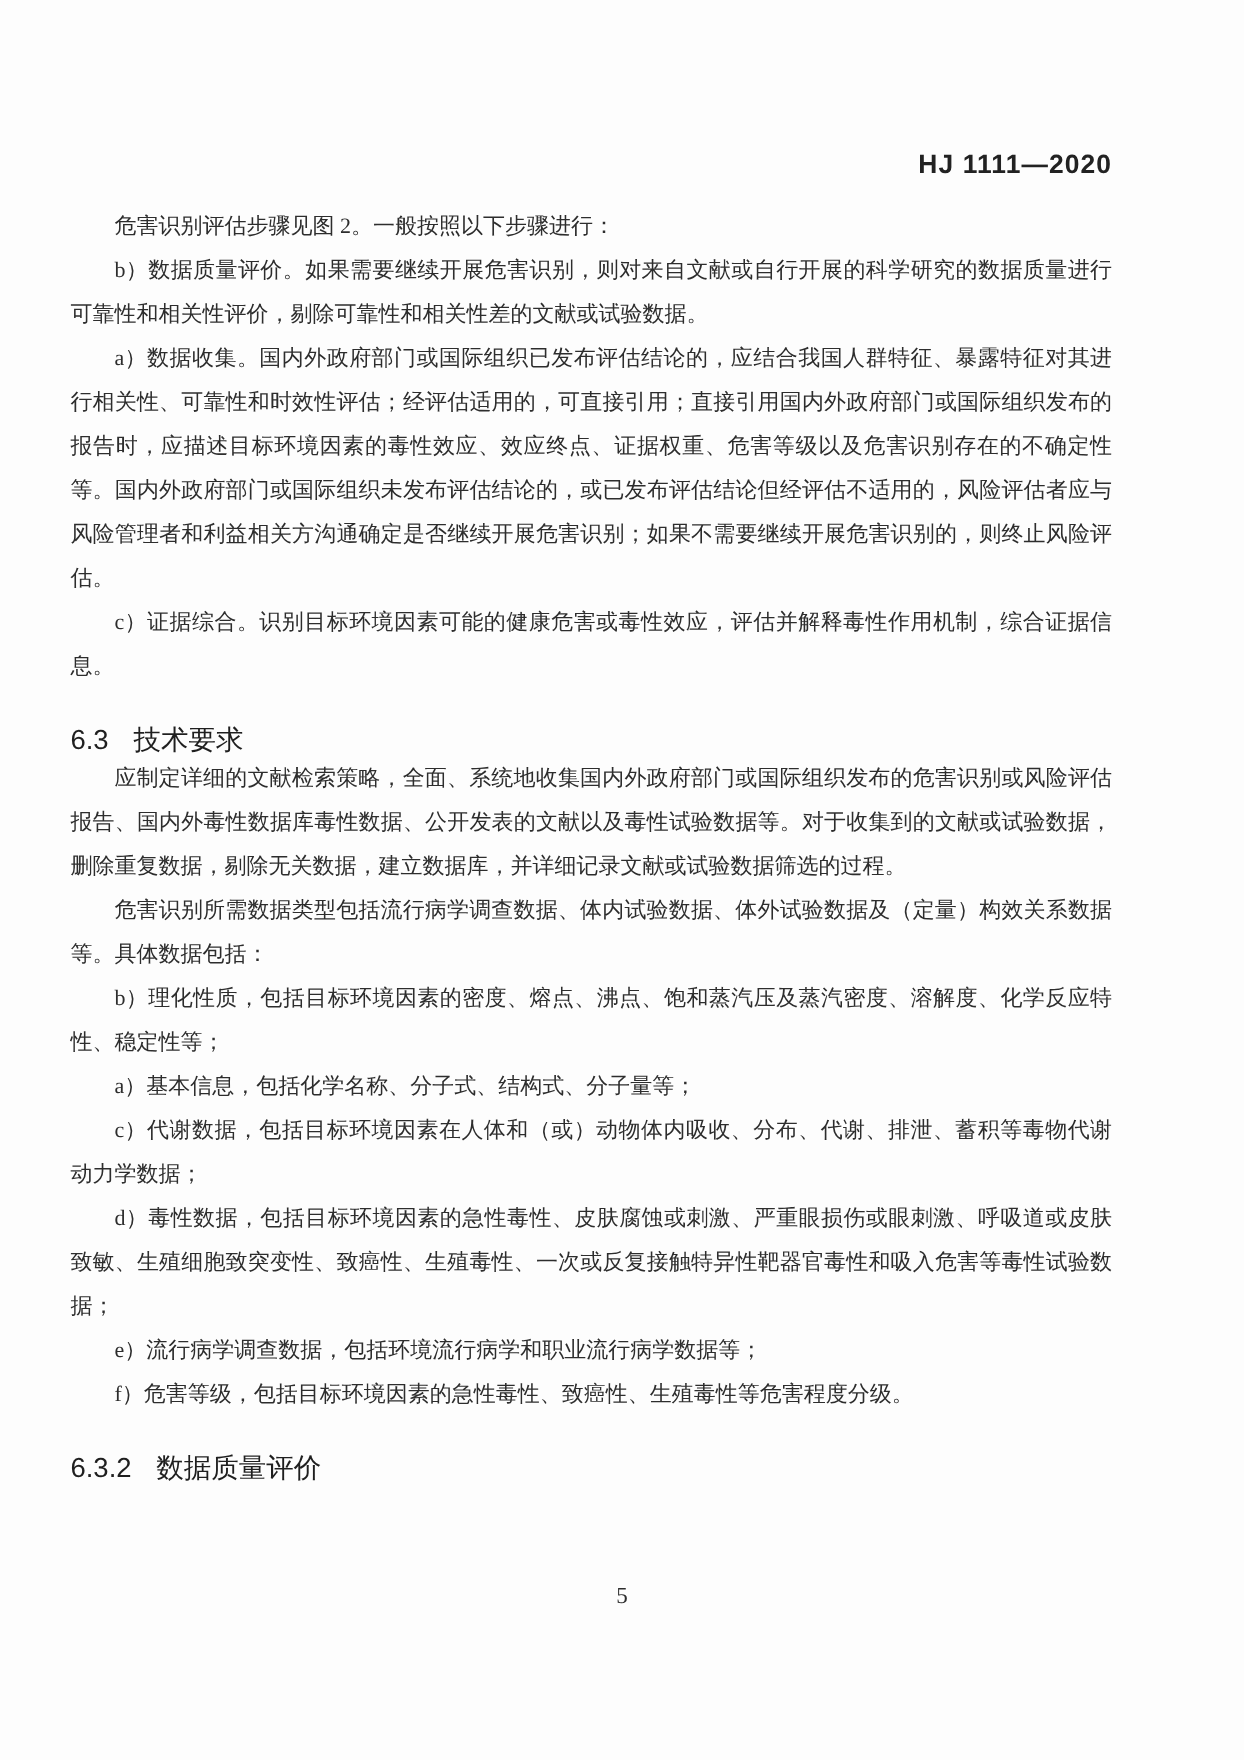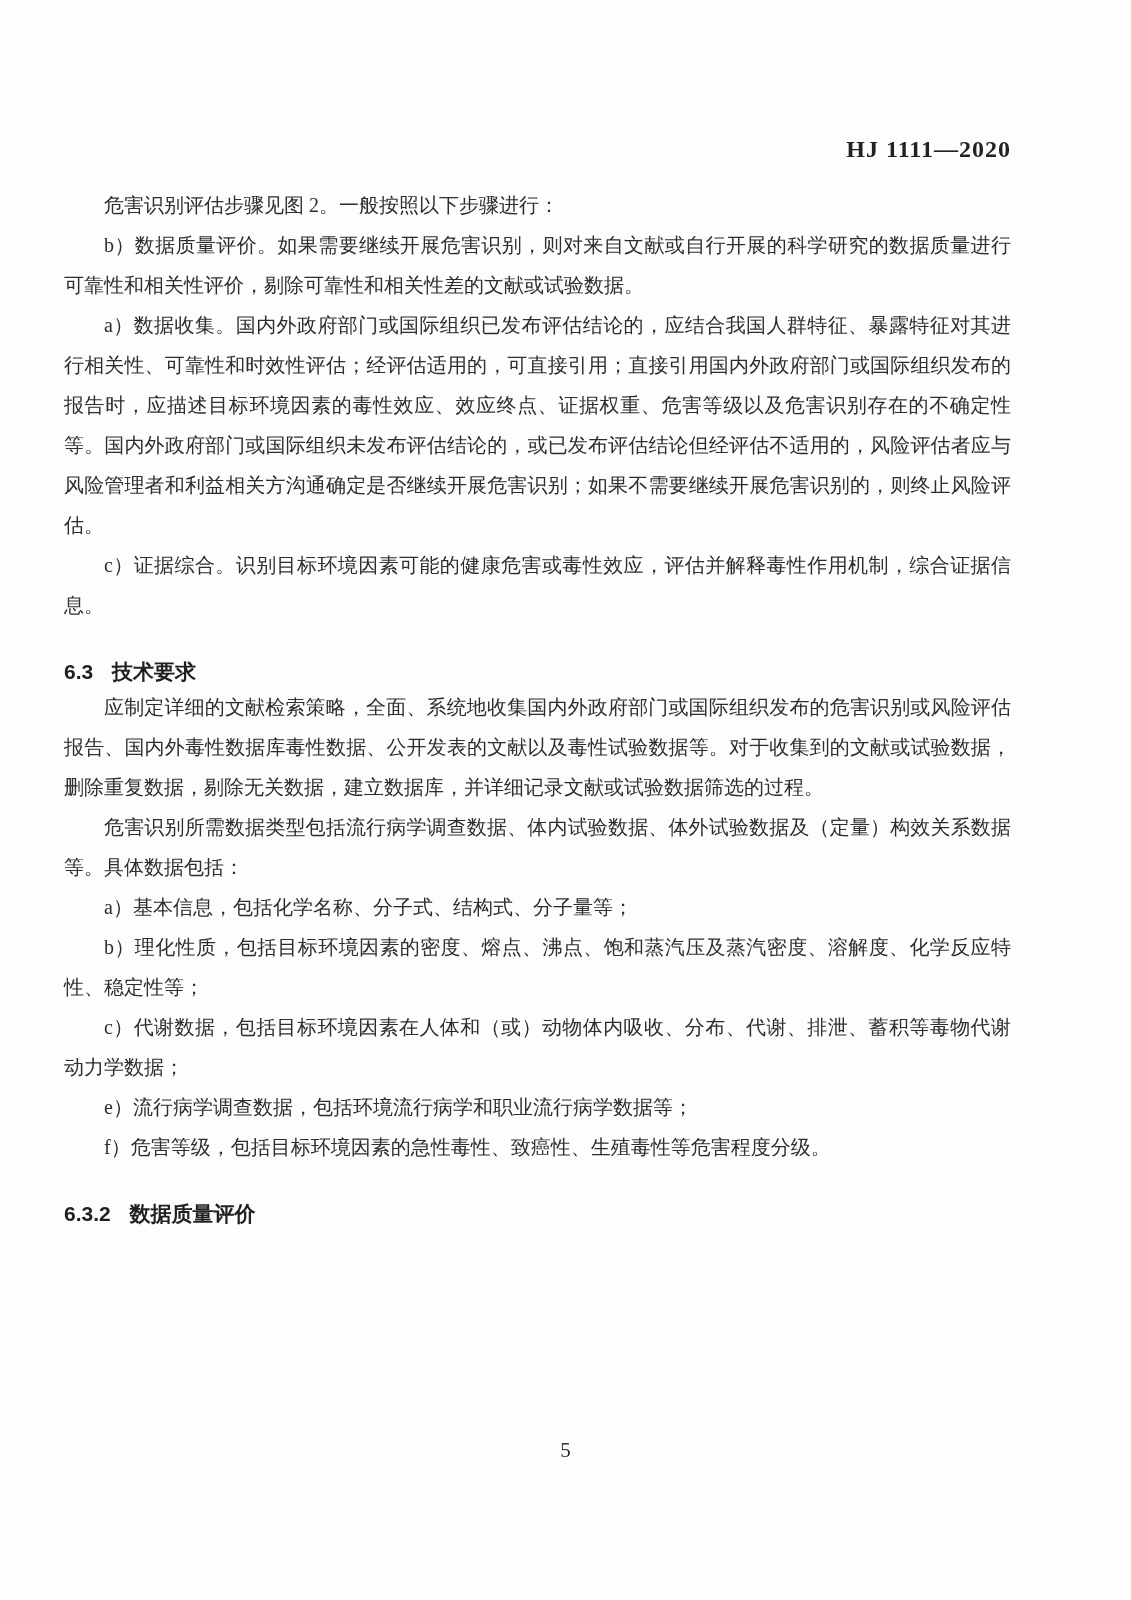--- a/index.html
+++ b/index.html
@@ -11,41 +11,41 @@
     margin: 0 auto;
     background: #fdfdfd;
     overflow: hidden;
     color: #2d2d2d;
   }
   .header-row {
     margin: 136px 120px 0 129px;
     text-align: right;
   }
   .std-number {
-    font-family: Liberation Serif, serif;
+    font-family: Liberation Sans, sans-serif;
     font-weight: 600;
     font-size: 24px;
     letter-spacing: 1px;
     color: #222;
   }
   .text-block {
     margin: 22px 120px 0 64px;
     font-family: "Liberation Serif", "DejaVu Serif", serif;
     font-size: 20px;
     line-height: 40px;
     text-align: justify;
     color: #2d2d2d;
   }
   .para {
     text-indent: 2em;
   }
   .heading-2, .heading-3 {
     font-family: "Liberation Sans", "DejaVu Sans", sans-serif;
-    font-weight: 700;
-    font-size: 21px;
+    font-weight: 400;
+    font-size: 25px;
     color: #1f1f1f;
     line-height: 30px;
   }
   .heading-2 { margin-top: 32px; }
   .heading-3 { margin-top: 32px; margin-bottom: 16px; }
   .heading-num { display: inline-block; margin-right: 0.9em; }
   .footer {
     position: absolute;
     top: 1438px;
     left: 0;
@@ -74,23 +74,24 @@
     <p class="para">c）证据综合。识别目标环境因素可能的健康危害或毒性效应，评估并解释毒性作用机制，综合证据信息。</p>
 
     <div class="heading-2">
       <span class="heading-num">6.3</span><span>技术要求</span>
     </div>
 
 
     <p class="para">应制定详细的文献检索策略，全面、系统地收集国内外政府部门或国际组织发布的危害识别或风险评估报告、国内外毒性数据库毒性数据、公开发表的文献以及毒性试验数据等。对于收集到的文献或试验数据，删除重复数据，剔除无关数据，建立数据库，并详细记录文献或试验数据筛选的过程。</p>
     <p class="para">危害识别所需数据类型包括流行病学调查数据、体内试验数据、体外试验数据及（定量）构效关系数据等。具体数据包括：</p>
 
+    <p class="para">b）理化性质，包括目标环境因素的密度、熔点、沸点、饱和蒸汽压及蒸汽密度、溶解度、化学反应特性、稳定性等；</p>
     <p class="para">a）基本信息，包括化学名称、分子式、结构式、分子量等；</p>
-    <p class="para">b）理化性质，包括目标环境因素的密度、熔点、沸点、饱和蒸汽压及蒸汽密度、溶解度、化学反应特性、稳定性等；</p>
     <p class="para">c）代谢数据，包括目标环境因素在人体和（或）动物体内吸收、分布、代谢、排泄、蓄积等毒物代谢动力学数据；</p>
+    <p class="para">d）毒性数据，包括目标环境因素的急性毒性、皮肤腐蚀或刺激、严重眼损伤或眼刺激、呼吸道或皮肤致敏、生殖细胞致突变性、致癌性、生殖毒性、一次或反复接触特异性靶器官毒性和吸入危害等毒性试验数据；</p>
     <p class="para">e）流行病学调查数据，包括环境流行病学和职业流行病学数据等；</p>
     <p class="para">f）危害等级，包括目标环境因素的急性毒性、致癌性、生殖毒性等危害程度分级。</p>
 
     <div class="heading-3">
       <span class="heading-num">6.3.2</span><span>数据质量评价</span>
     </div>
 
   </div>
 
   <div class="footer">

